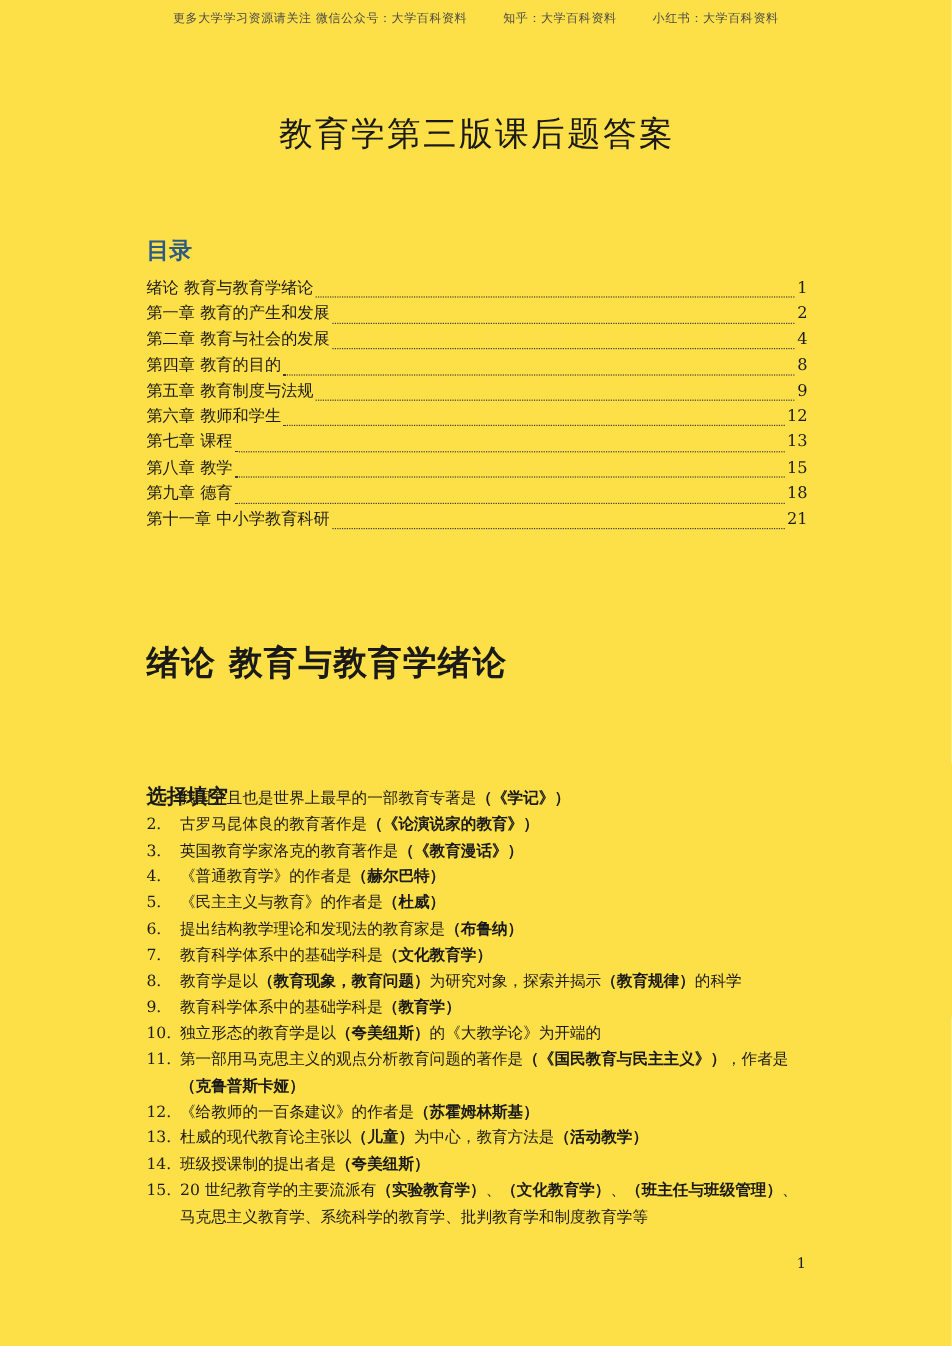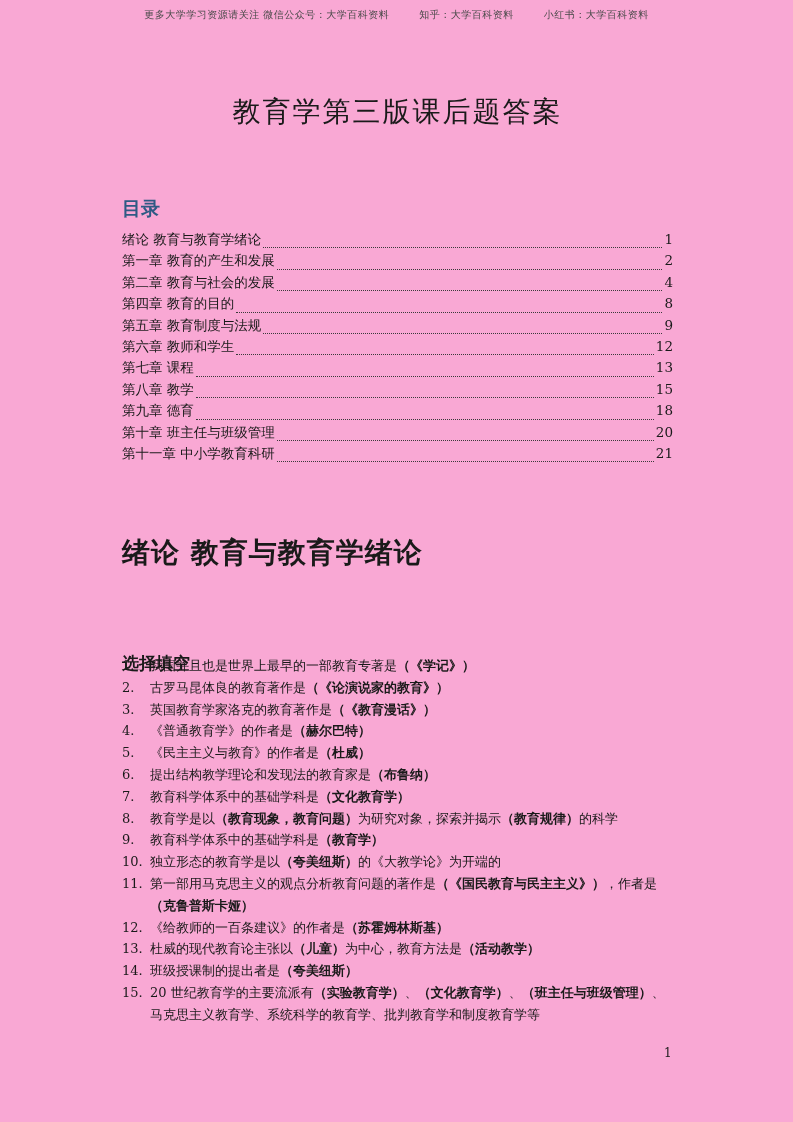--- a/index.html
+++ b/index.html
@@ -2,21 +2,21 @@
 <html><head>
 <meta charset="utf-8">
 <style>
   * { margin:0; padding:0; box-sizing:border-box; }
   html,body { background:#ffffff; }
   body {
     width:793px; height:1122px; position:relative; overflow:hidden;
     font-family:"DejaVu Serif","Liberation Serif",serif;
     color:#1a1a1a;
   }
-  .page { position:absolute; inset:0; background:#f9a8d4; }
+  .page { position:absolute; inset:0; background:#fde047; }
 
   .doc-header {
     position:absolute; top:8px; left:0; width:100%;
     display:flex; justify-content:center; gap:30px;
     font-size:10px; color:#4a4a4a; letter-spacing:0.5px;
   }
 
   .doc-title {
     position:absolute; top:93px; left:122px; width:551px;
     text-align:center; font-size:28px; font-weight:normal; letter-spacing:2px;
@@ -118,25 +118,20 @@
       <span class="toc-label">第八章 教学</span>
       <span class="toc-dots"></span>
       <span class="toc-page">15</span>
     </div>
     <div class="toc-row">
       <span class="toc-label">第九章 德育</span>
       <span class="toc-dots"></span>
       <span class="toc-page">18</span>
     </div>
     <div class="toc-row">
-      <span class="toc-label">第十章 班主任与班级管理</span>
-      <span class="toc-dots"></span>
-      <span class="toc-page">20</span>
-    </div>
-    <div class="toc-row">
       <span class="toc-label">第十一章 中小学教育科研</span>
       <span class="toc-dots"></span>
       <span class="toc-page">21</span>
     </div>
   </div>
 
   <h2 class="section-heading">绪论 教育与教育学绪论</h2>
 
   <div class="quiz-heading">选择填空</div>
 

